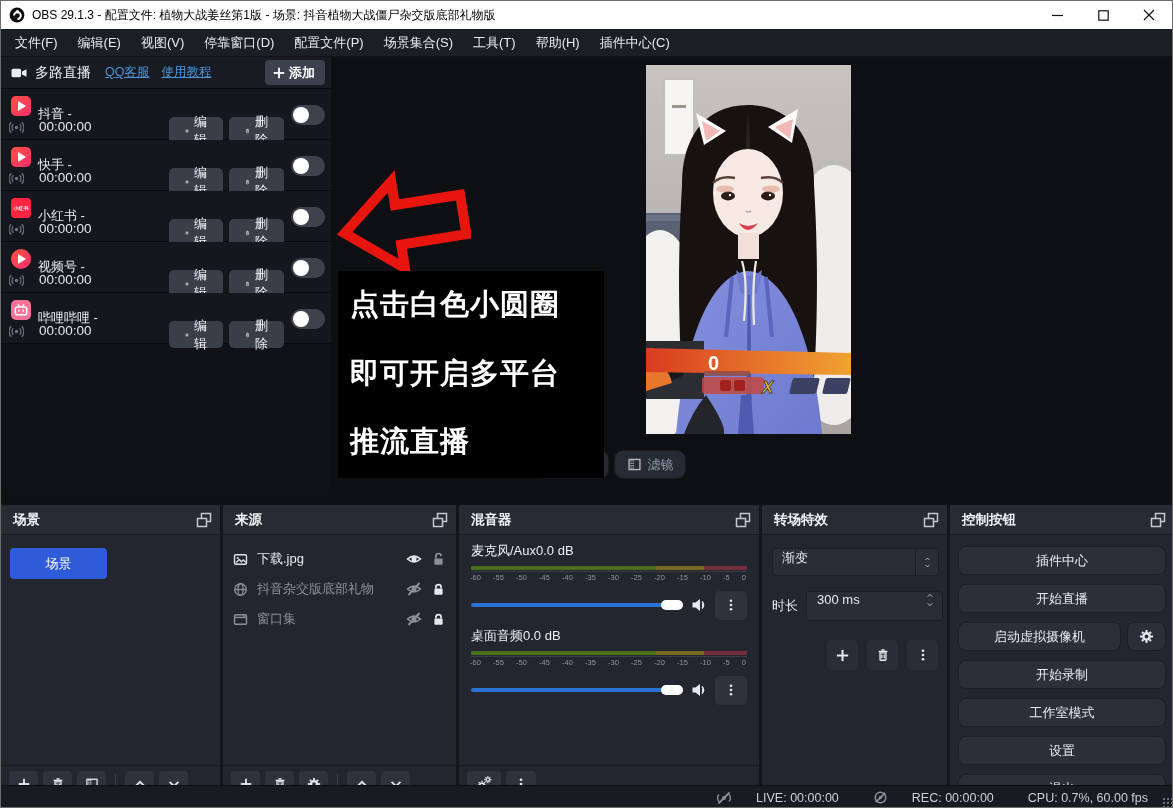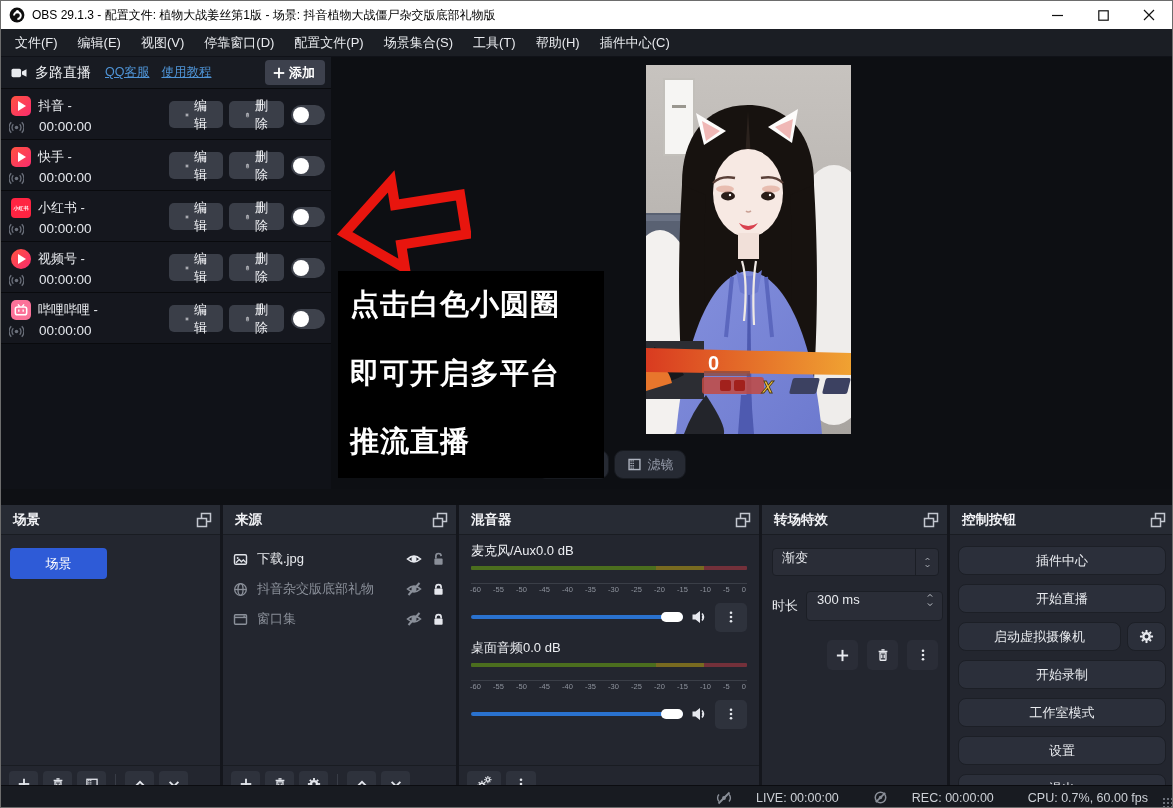--- a/index.html
+++ b/index.html
@@ -26,24 +26,24 @@
   .ms-title { color:#f0f2f5; font-size:14px; margin-left:8px; }
   .ms-links { display:flex; gap:12px; margin-left:14px; }
   .ms-link { color:#4f94d6; font-size:12.5px; text-decoration:underline; cursor:pointer; }
   .add-btn { margin-left:auto; height:25px; background:#3d414d; border-radius:4px; color:#fff; font-size:13px; display:flex; align-items:center; padding:0 10px 0 7px; gap:3px; font-weight:bold; }
   .ms-row { position:relative; height:51px; background:#15171e; border-bottom:1px solid #090a0d; }
   .p-icon { position:absolute; left:10px; top:7px; width:20px; height:20px; border-radius:5px; display:flex; align-items:center; justify-content:center; }
   .p-icon.grad { background:linear-gradient(135deg,#ff5340,#fa2c6e); }
   .p-icon .tri { width:0; height:0; border-left:8px solid #fff; border-top:5px solid transparent; border-bottom:5px solid transparent; margin-left:2px; }
   .p-icon.xhs { background:#ff2442; border-radius:4px; color:#fff; font-size:5px; font-weight:bold; letter-spacing:0; }
   .p-icon.bili { background:#fb7299; border-radius:5px; }
-  .p-name { position:absolute; left:37px; top:8px; font-size:13px; color:#e9ebef; }
+  .p-name { position:absolute; left:37px; top:16px; font-size:13px; color:#e9ebef; }
   .p-sig { position:absolute; left:8px; top:31px; color:#6b707b; }
   .p-time { position:absolute; left:38px; top:30px; font-size:13.5px; color:#e4e7ec; }
-  .row-btn { position:absolute; top:12px; height:27px; background:#3a3e48; border-radius:5px; color:#f2f3f6; font-size:13px; display:flex; align-items:center; gap:5px; padding:0 16px; }
+  .row-btn { position:absolute; top:28px; height:27px; background:#3a3e48; border-radius:5px; color:#f2f3f6; font-size:13px; display:flex; align-items:center; gap:5px; padding:0 16px; }
   .row-btn.edit { left:168px; width:54px; }
   .row-btn.del { left:228px; width:55px; }
   .toggle { position:absolute; left:290px; top:16px; width:34px; height:20px; border-radius:10px; background:#3e424c; }
   .toggle .knob { position:absolute; left:2px; top:2px; width:16px; height:16px; border-radius:50%; background:#fff; }
 
   
   .preview { position:absolute; left:330px; top:0; width:843px; height:432px; }
   .annot-box { position:absolute; left:7px; top:214px; width:266px; height:207px; background:#000; z-index:5; display:flex; flex-direction:column; justify-content:space-between; padding:14px 12px 16px 12px; }
   .annot-line { color:#fff; font-size:29px; font-weight:bold; letter-spacing:1px; white-space:nowrap; }
   .arrow-wrap { position:absolute; left:5px; top:105px; z-index:4; }
@@ -67,21 +67,21 @@
 
   .src-row { height:30px; display:flex; align-items:center; padding:0 10px; gap:9px; }
   .src-name { font-size:13px; color:#e9ebef; flex:1; white-space:nowrap; overflow:hidden; }
   .src-row.dim .src-name { color:#8a8f99; }
 
   .mix-ch { position:relative; padding:7px 12px 0 12px; }
   .mix-name-row { display:flex; align-items:baseline; }
   .mix-name { color:#eceef2; font-size:13px; }
   .mix-db { color:#eceef2; font-size:13px; }
   .meter { margin-top:6px; height:4px; border-radius:1px; background:linear-gradient(to right,#4b6e1e 0 67%,#786a20 67% 84.5%,#73303a 84.5% 100%); }
-  .ticks { display:flex; justify-content:space-between; margin-top:13px; border-top:1px solid #3a3e47; padding-top:1px; }
+  .ticks { display:flex; justify-content:space-between; margin-top:1px; border-top:1px solid #3a3e47; padding-top:1px; }
   .ticks span { color:#8e939d; font-size:7.5px; transform:translateX(-1px); }
   .slider-row { display:flex; align-items:center; margin-top:8px; gap:8px; height:30px; }
   .slider { position:relative; flex:1; height:4px; border-radius:2px; background:#2a72cf; }
   .slider .handle { position:absolute; right:0; top:-3px; width:22px; height:10px; border-radius:5px; background:#fff; }
   .mini-btn { width:32px; height:29px; background:#2e323c; border-radius:5px; display:flex; align-items:center; justify-content:center; flex:none; }
 
   .combo { position:absolute; left:10px; top:13px; width:167px; height:28px; background:#2a2d37; border:1px solid #1b1e25; border-radius:4px; display:flex; align-items:flex-start; }
   .combo .val { flex:1; color:#e8eaee; font-size:13px; padding-left:9px; }
   .combo .arrows { width:23px; height:100%; border-left:1px solid #1b1e25; display:flex; flex-direction:column; align-items:center; justify-content:center; gap:1px; }
   .dur-row { position:absolute; left:10px; top:56px; display:flex; align-items:center; gap:8px; }

